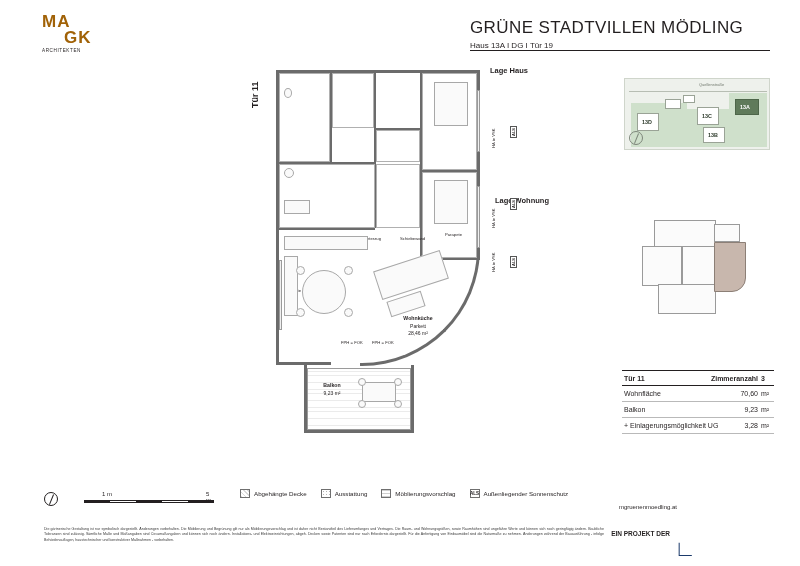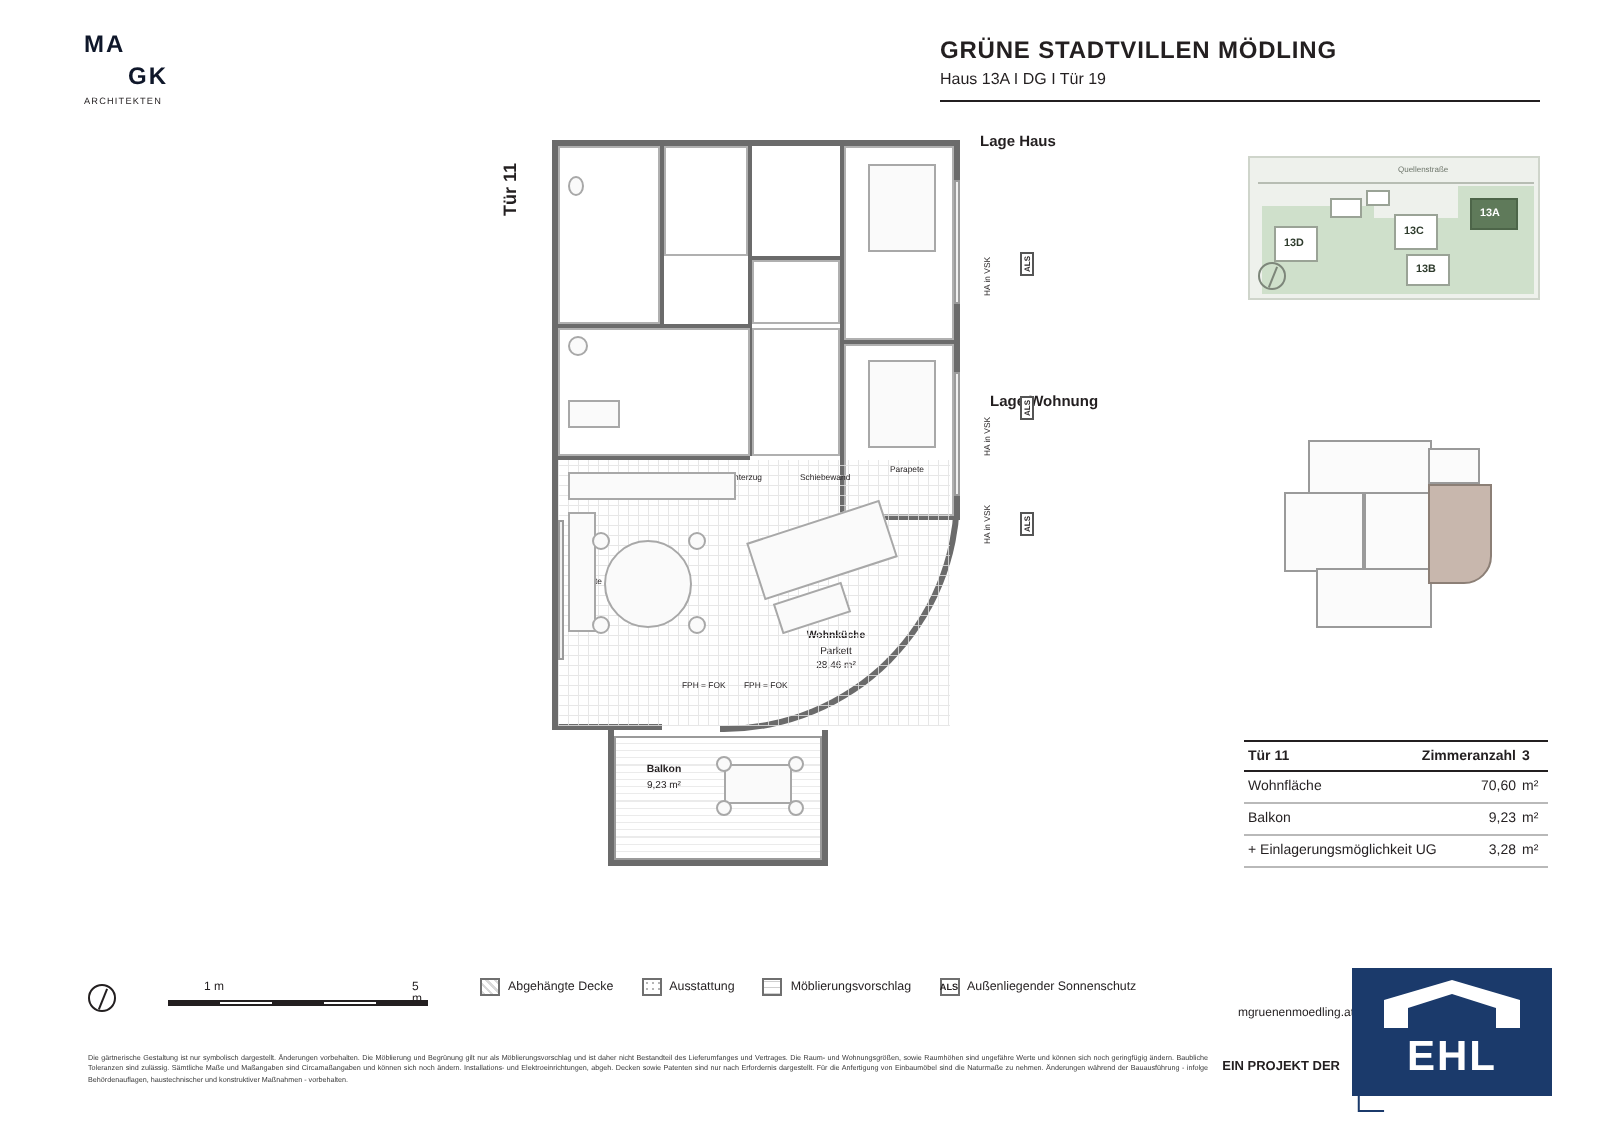--- a/index.html
+++ b/index.html
@@ -9,26 +9,26 @@
     background: #ffffff;
     font-family: "Liberation Sans", sans-serif;
     color: #231f20;
     position: relative;
     overflow: hidden;
   }
   .page { position:absolute; inset:0; }
 
   
   .logo { position:absolute; left:42px; top:14px; width:120px; }
-  .logo-main { font-weight:bold; font-size:12px; letter-spacing:1px; line-height:16px; color:#0f172a; }
+  .logo-main { font-weight:bold; font-size:17px; letter-spacing:1px; line-height:16px; color:#a16207; }
   .logo-main .l2 { display:block; margin-left:22px; }
   .logo-sub { font-size:4.6px; letter-spacing:0.6px; margin-top:2px; color:#231f20; }
 
   .hdr-right { position:absolute; right:30px; top:18px; text-align:left; width:300px; }
-  .hdr-title { font-size:12px; font-weight:bold; letter-spacing:0.4px; color:#231f20; }
+  .hdr-title { font-size:17px; font-weight:normal; letter-spacing:0.4px; color:#231f20; }
   .hdr-sub { font-size:8px; margin-top:3px; color:#231f20; }
 
   
   .sec-label { position:absolute; font-size:7.5px; font-weight:bold; color:#231f20; }
   #lage-haus-label { right:170px; top:66px; width:140px; }
   #lage-wohnung-label { right:145px; top:196px; width:160px; }
 
   .minimap {
     position:absolute; left:624px; top:78px; width:146px; height:72px;
     background:#eef1ec; border:0.6px solid #cfd5cb;
@@ -349,21 +349,15 @@
     <div class="lg-item">
       <span class="lg-box als">ALS</span>
       <span>Außenliegender Sonnenschutz</span>
     </div>
   </div>
 
   <div class="weburl">mgruenenmoedling.at</div>
   <div class="projektvon">EIN PROJEKT DER</div>
   <div class="ehl-swirl">∟</div>
 
-  <div class="ehl">
-    <svg class="ehl-house" viewBox="0 0 84 24">
-      <polygon points="8,24 8,10 42,0 76,10 76,24 64,24 64,14 42,7 20,14 20,24" fill="#ffffff"></polygon>
-    </svg>
-    <div class="ehl-text">EHL</div>
-  </div>
 
   <div class="disclaimer">Die gärtnerische Gestaltung ist nur symbolisch dargestellt. Änderungen vorbehalten. Die Möblierung und Begrünung gilt nur als Möblierungsvorschlag und ist daher nicht Bestandteil des Lieferumfanges und Vertrages. Die Raum- und Wohnungsgrößen, sowie Raumhöhen sind ungefähre Werte und können sich noch geringfügig ändern. Baubliche Toleranzen sind zulässig. Sämtliche Maße und Maßangaben sind Circamaßangaben und können sich noch ändern. Installations- und Elektroeinrichtungen, abgeh. Decken sowie Patenten sind nur nach Erfordernis dargestellt. Für die Anfertigung von Einbaumöbel sind die Naturmaße zu nehmen. Änderungen während der Bauausführung - infolge Behördenauflagen, haustechnischer und konstruktiver Maßnahmen - vorbehalten.</div>
 </div>
 
 </body></html>

